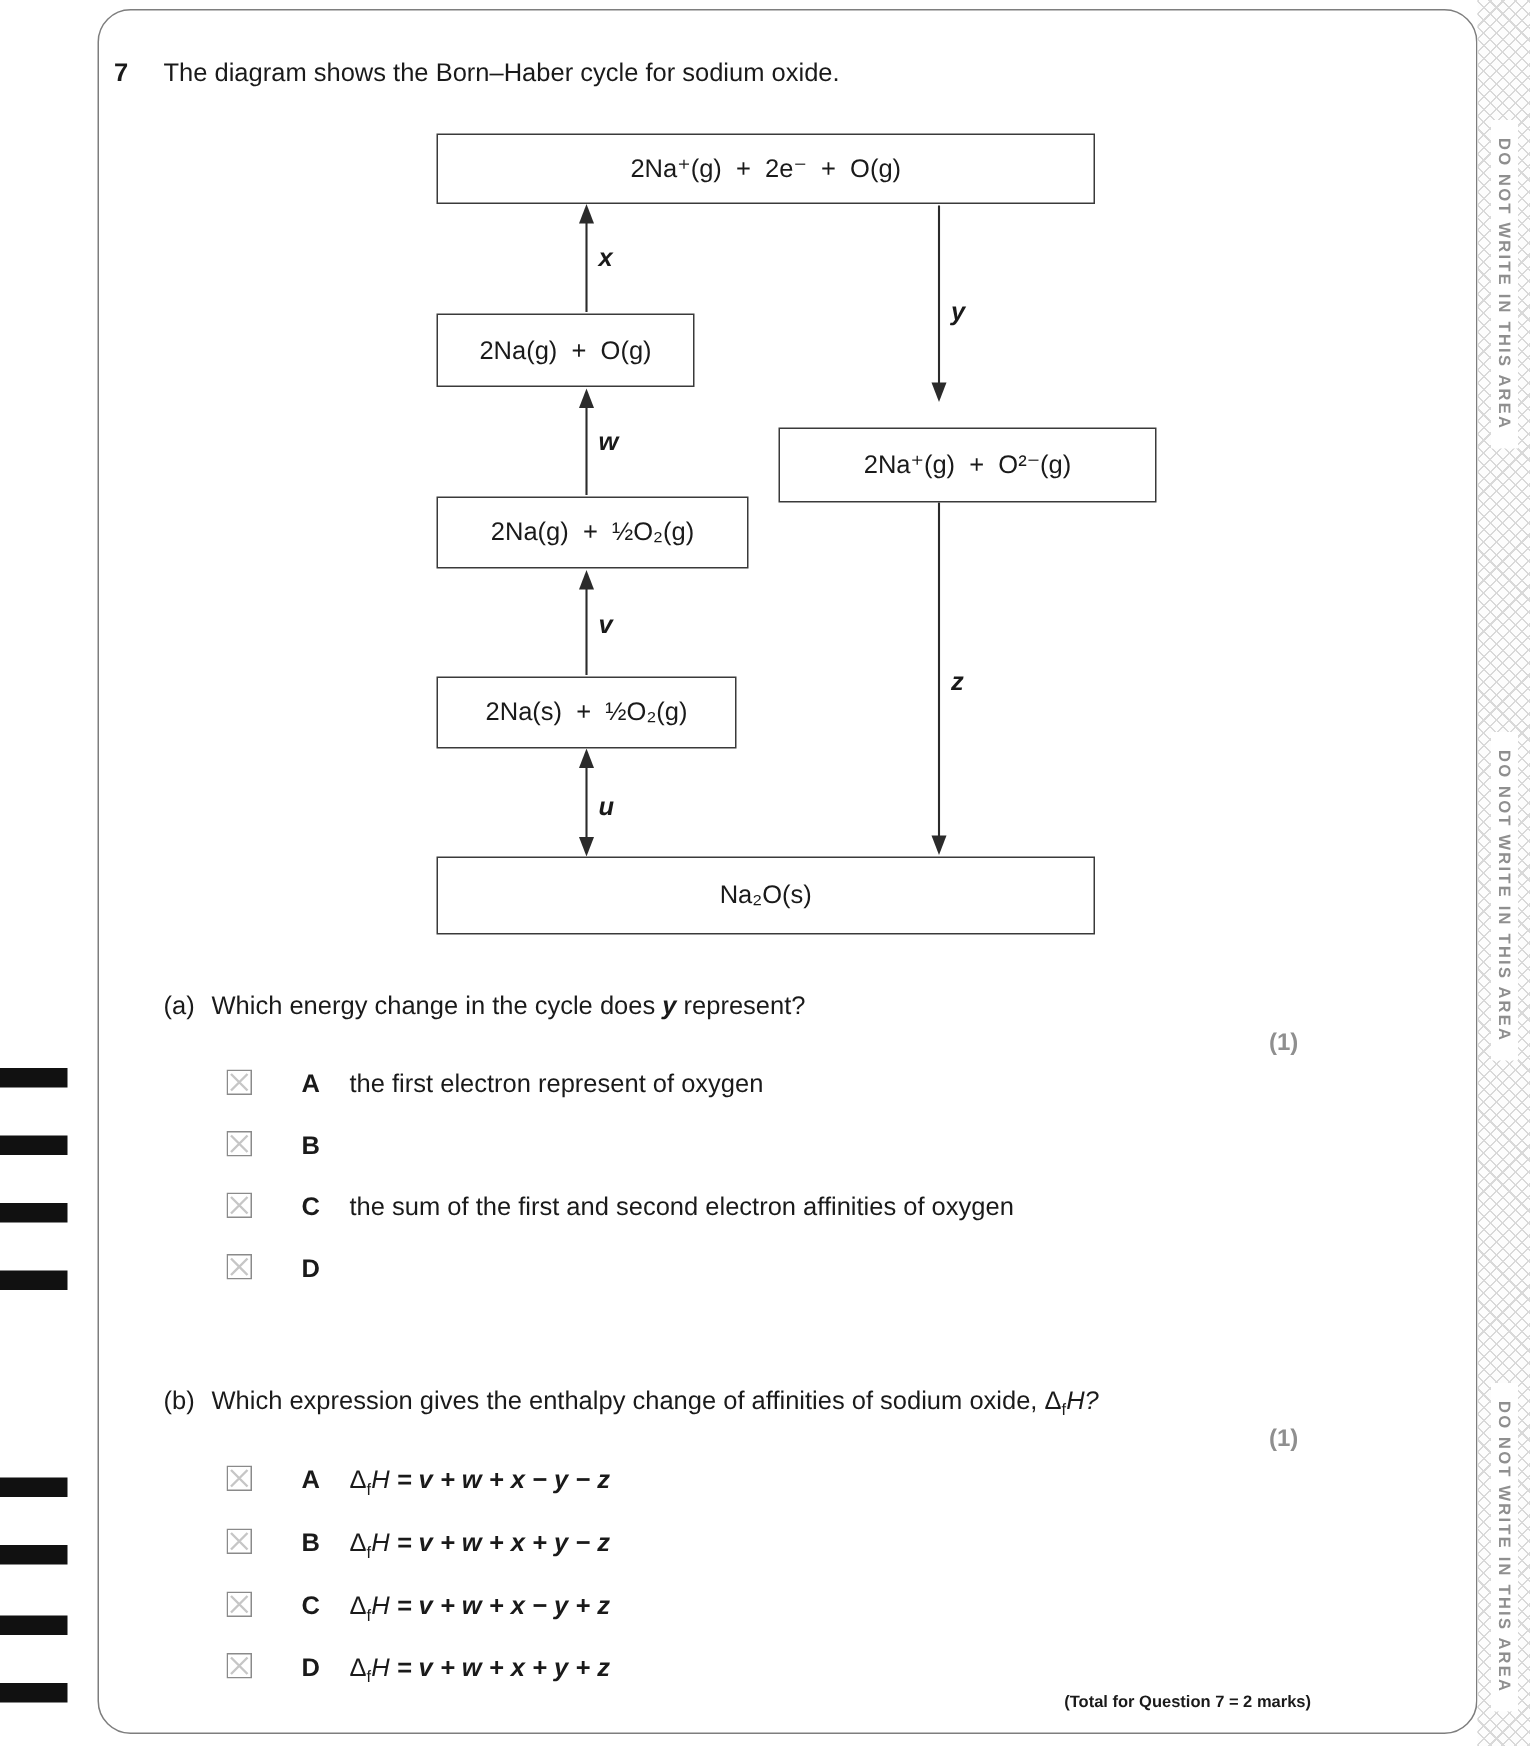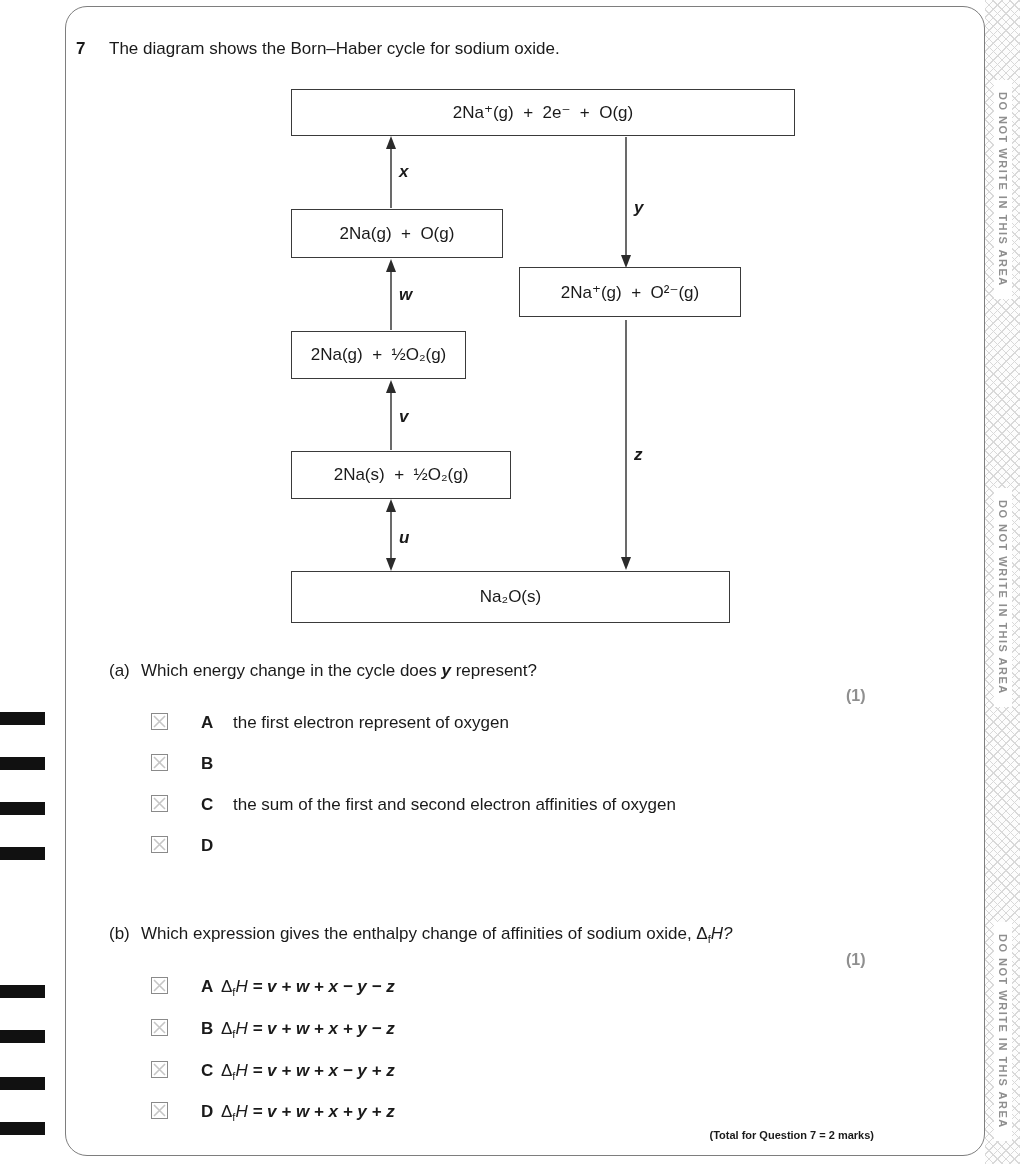--- a/index.html
+++ b/index.html
@@ -27,21 +27,21 @@
   .q-sub { position:absolute; left:43px; font-size:17px; }
   .sub-label { display:inline-block; width:32px; }
   .var-bi { font-weight:bold; font-style:italic; }
   .marks { position:absolute; left:780px; font-size:16px; font-weight:bold; color:#8f8f8f; }
 
   .mcq-row { position:absolute; left:85px; display:flex; align-items:flex-start;
              font-size:17px; line-height:24px; }
   .cbx { width:17px; height:17px; margin-top:2px; flex:0 0 auto; cursor:pointer; }
   .letter { margin-left:33px; width:20px; font-weight:bold; }
   .opt-text { margin-left:12px; max-width:610px; }
-  .expr { white-space:pre; }
+  .expr { margin-left:12px; white-space:pre; }
   .subf { font-size:11px; line-height:0; }
   .exprH { font-style:italic; }
   .rhs { font-style:italic; font-weight:bold; }
 
   .total-line { position:absolute; right:110px; top:1122px; font-size:11px; font-weight:bold; }
 
   
   .side-strip { position:absolute; left:985px; top:0; width:35px; height:1164px;
     background-image:
       repeating-linear-gradient(45deg,  #d9d9d9 0 1px, transparent 1px 6px),
@@ -88,25 +88,25 @@
       <polygon points="325,492 320,505 330,505" fill="#2b2b2b"></polygon>
       <polygon points="325,564 320,551 330,551" fill="#2b2b2b"></polygon>
 
       <line x1="560" y1="130" x2="560" y2="249" stroke="#2b2b2b" stroke-width="1.4"></line>
       <polygon points="560,261 555,248 565,248" fill="#2b2b2b"></polygon>
 
       <line x1="560" y1="313" x2="560" y2="551" stroke="#2b2b2b" stroke-width="1.4"></line>
       <polygon points="560,563 555,550 565,550" fill="#2b2b2b"></polygon>
     </svg>
 
-    <div class="bh-box" style="left:225px; top:82px;  width:504px; height:47px">2Na⁺(g)  +  2e⁻  +  O(g)</div>
-    <div class="bh-box" style="left:225px; top:202px; width:212px; height:49px">2Na(g)  +  O(g)</div>
-    <div class="bh-box" style="left:453px; top:260px; width:222px; height:50px">2Na⁺(g)  +  O²⁻(g)</div>
-    <div class="bh-box" style="left:225px; top:324px; width:175px; height:48px">2Na(g)  +  ½O₂(g)</div>
-    <div class="bh-box" style="left:225px; top:444px; width:220px; height:48px">2Na(s)  +  ½O₂(g)</div>
+    <div class="bh-box" style="left:225px; top:82px;  width:439px; height:47px">2Na⁺(g)  +  2e⁻  +  O(g)</div>
+    <div class="bh-box" style="left:225px; top:202px; width:172px; height:49px">2Na(g)  +  O(g)</div>
+    <div class="bh-box" style="left:453px; top:278px; width:252px; height:50px">2Na⁺(g)  +  O²⁻(g)</div>
+    <div class="bh-box" style="left:225px; top:324px; width:208px; height:48px">2Na(g)  +  ½O₂(g)</div>
+    <div class="bh-box" style="left:225px; top:444px; width:200px; height:48px">2Na(s)  +  ½O₂(g)</div>
     <div class="bh-box" style="left:225px; top:564px; width:439px; height:52px">Na₂O(s)</div>
 
     <div class="bh-label" style="left:333px; top:155px">x</div>
     <div class="bh-label" style="left:568px; top:191px">y</div>
     <div class="bh-label" style="left:333px; top:278px">w</div>
     <div class="bh-label" style="left:333px; top:400px">v</div>
     <div class="bh-label" style="left:568px; top:438px">z</div>
     <div class="bh-label" style="left:333px; top:521px">u</div>
 
     <div class="q-sub" style="top:654px">

